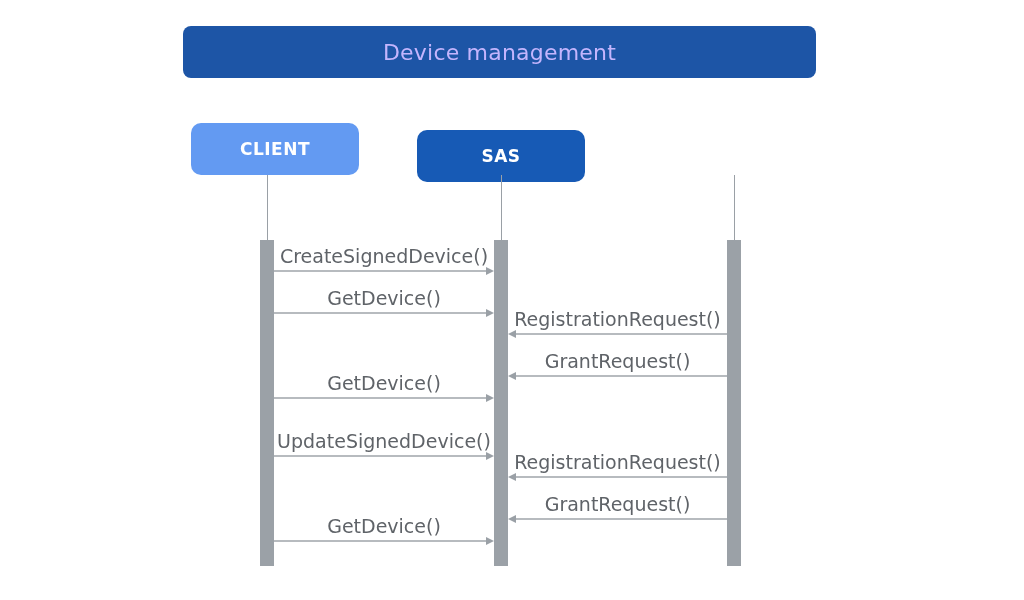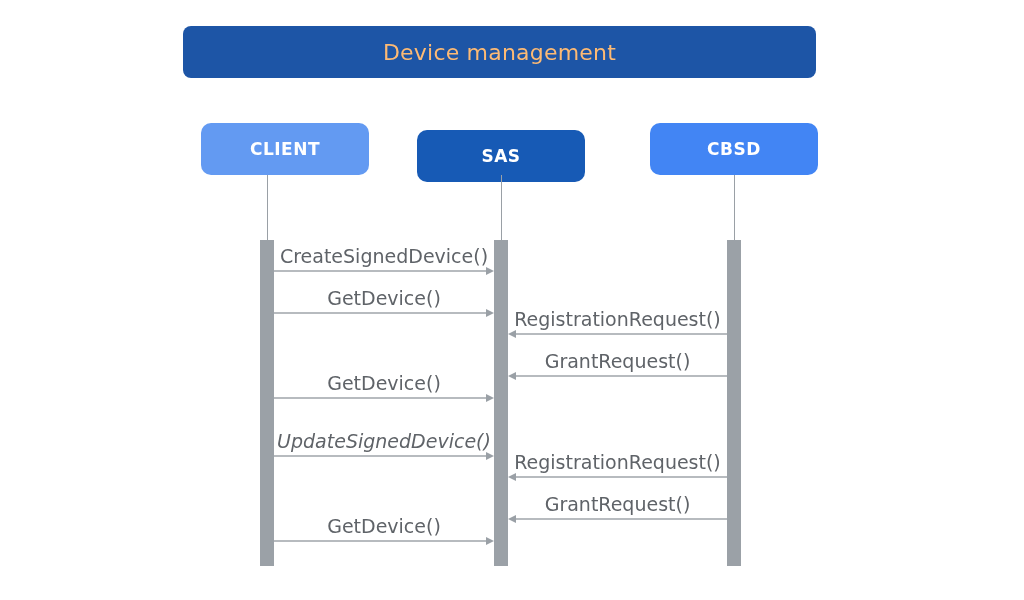--- a/index.html
+++ b/index.html
@@ -18,21 +18,21 @@
   .title-bar {
     position: absolute;
     left: 183px;
     top: 26px;
     width: 633px;
     height: 52px;
     border-radius: 8px;
     display: flex;
     align-items: center;
     justify-content: center;
-    color: #fdba74;
+    color: #c4b5fd;
     font-size: 22px;
     font-weight: 500;
     letter-spacing: 0.2px;
   }
   .actor-box {
     position: absolute;
     border-radius: 10px;
     display: flex;
     align-items: center;
     justify-content: center;
@@ -74,53 +74,50 @@
   }
 </style>
 </head>
 <body>
 
 <div class="canvas" style="--lifeline: #9aa0a6; --activation: #9ba1a7; --arrow-line: #b7bbbf; --arrow-head: #9aa0a6; --label-text: #5f6368;">
   <div class="title-bar" style="background: rgb(29, 85, 166);">
     <span>Device management</span>
   </div>
 
-<div class="actor-box" style="left: 201px; top: 123px; width: 168px; height: 52px; background: rgb(99, 154, 242);">
+<div class="actor-box" style="left: 191px; top: 123px; width: 168px; height: 52px; background: rgb(99, 154, 242);">
       <span>CLIENT</span>
     </div>
     <div class="lifeline" style="left: 266.5px; top: 175px; height: 65px;"></div>
     <div class="activation-bar" style="left: 260px; top: 240px; width: 14px; height: 326px;"></div>
     <div class="actor-box" style="left: 417px; top: 123px; width: 168px; height: 52px; background: rgb(23, 90, 181); margin-top: 7px;">
       <span>SAS</span>
     </div>
     <div class="lifeline" style="left: 500.5px; top: 175px; height: 65px;"></div>
     <div class="activation-bar" style="left: 494px; top: 240px; width: 14px; height: 326px;"></div>
-    <div class="actor-box" style="left: 650px; top: 123px; width: 168px; height: 52px; background: rgb(66, 133, 244);">
-      <span>CBSD</span>
-    </div>
     <div class="lifeline" style="left: 733.5px; top: 175px; height: 65px;"></div>
     <div class="activation-bar" style="left: 727px; top: 240px; width: 14px; height: 326px;"></div>
     <div class="msg-line" style="top: 270px; width: 212px; left: 274px;"></div>
     <div class="msg-head right" style="top: 267px; left: 486px;"></div>
     <div class="msg-label" style="left: 384px; top: 249px;">CreateSignedDevice()</div>
     <div class="msg-line" style="top: 312px; width: 212px; left: 274px;"></div>
     <div class="msg-head right" style="top: 309px; left: 486px;"></div>
     <div class="msg-label" style="left: 384px; top: 291px;">GetDevice()</div>
     <div class="msg-line" style="top: 333px; width: 211px; left: 516px;"></div>
     <div class="msg-head left" style="top: 330px; left: 508px;"></div>
     <div class="msg-label" style="left: 617.5px; top: 312px;">RegistrationRequest()</div>
     <div class="msg-line" style="top: 375px; width: 211px; left: 516px;"></div>
     <div class="msg-head left" style="top: 372px; left: 508px;"></div>
     <div class="msg-label" style="left: 617.5px; top: 354px;">GrantRequest()</div>
     <div class="msg-line" style="top: 397px; width: 212px; left: 274px;"></div>
     <div class="msg-head right" style="top: 394px; left: 486px;"></div>
     <div class="msg-label" style="left: 384px; top: 376px;">GetDevice()</div>
     <div class="msg-line" style="top: 455px; width: 212px; left: 274px;"></div>
     <div class="msg-head right" style="top: 452px; left: 486px;"></div>
-    <div class="msg-label" style="left: 384px; top: 434px; font-style: italic;">UpdateSignedDevice()</div>
+    <div class="msg-label" style="left: 384px; top: 434px;">UpdateSignedDevice()</div>
     <div class="msg-line" style="top: 476px; width: 211px; left: 516px;"></div>
     <div class="msg-head left" style="top: 473px; left: 508px;"></div>
     <div class="msg-label" style="left: 617.5px; top: 455px;">RegistrationRequest()</div>
     <div class="msg-line" style="top: 518px; width: 211px; left: 516px;"></div>
     <div class="msg-head left" style="top: 515px; left: 508px;"></div>
     <div class="msg-label" style="left: 617.5px; top: 497px;">GrantRequest()</div>
     <div class="msg-line" style="top: 540px; width: 212px; left: 274px;"></div>
     <div class="msg-head right" style="top: 537px; left: 486px;"></div>
     <div class="msg-label" style="left: 384px; top: 519px;">GetDevice()</div>
   </div>

